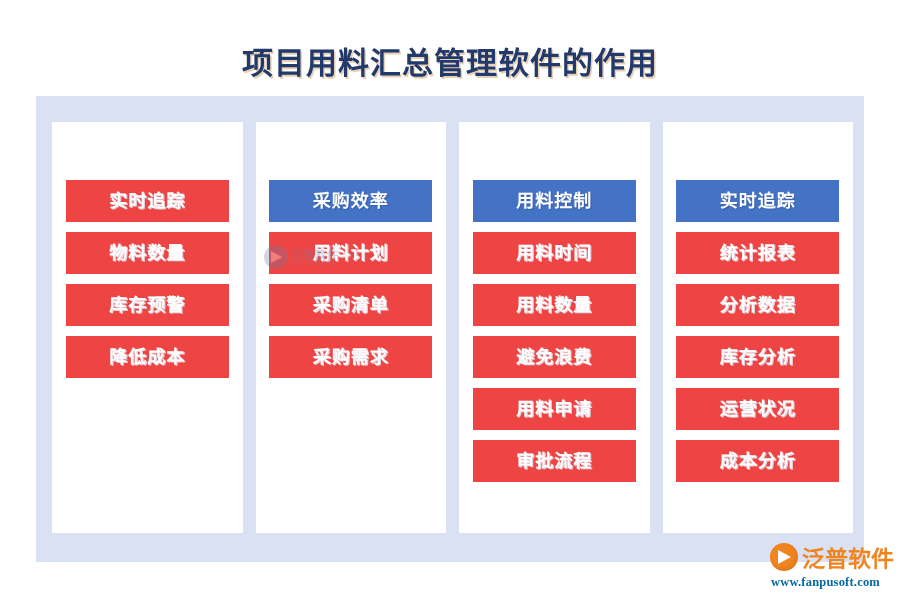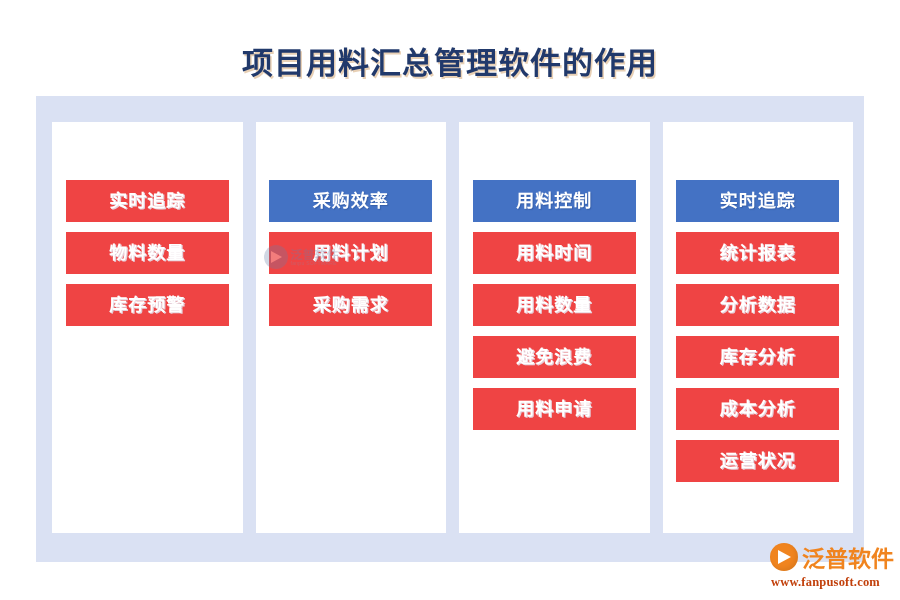--- a/index.html
+++ b/index.html
@@ -180,69 +180,72 @@
     color: #f0841f;
     letter-spacing: 0px;
     white-space: nowrap;
     font-family: "Liberation Sans", "DejaVu Sans", sans-serif;
   }
   .brand-url {
     margin-top: 1px;
     margin-left: 1px;
     font-size: 12.5px;
     font-weight: bold;
-    color: #c2410c;
+    color: #0369a1;
     letter-spacing: 0.2px;
     white-space: nowrap;
     font-family: "Liberation Serif", "DejaVu Serif", serif;
   }
 </style>
 </head>
 <body>
 
 <div class="page-title">项目用料汇总管理软件的作用</div>
 
 <div class="outer-panel"></div>
 
 <div class="columns">
 
   <div class="column-card">
     <div class="chip item">实时追踪</div>
     <div class="chip item">物料数量</div>
     <div class="chip item">库存预警</div>
+    <div class="chip item">降低成本</div>
   </div>
 
   <div class="column-card">
     <div class="watermark">
       <span class="wm-mark"></span>
       <span class="wm-txt">
         <span class="wm-cn">泛普软件</span>
         <span class="wm-en">fanpu SOFTWARE</span>
       </span>
     </div>
     <div class="chip header">采购效率</div>
     <div class="chip item">用料计划</div>
+    <div class="chip item">采购清单</div>
     <div class="chip item">采购需求</div>
   </div>
 
   <div class="column-card">
     <div class="chip header">用料控制</div>
     <div class="chip item">用料时间</div>
     <div class="chip item">用料数量</div>
     <div class="chip item">避免浪费</div>
     <div class="chip item">用料申请</div>
+    <div class="chip item">审批流程</div>
   </div>
 
   <div class="column-card">
     <div class="chip header">实时追踪</div>
     <div class="chip item">统计报表</div>
     <div class="chip item">分析数据</div>
     <div class="chip item">库存分析</div>
+    <div class="chip item">运营状况</div>
     <div class="chip item">成本分析</div>
-    <div class="chip item">运营状况</div>
   </div>
 
 </div>
 
 <div class="brand">
   <div class="brand-row">
     <span class="brand-mark"></span>
     <span class="brand-name">泛普软件</span>
   </div>
   <div class="brand-url">www.fanpusoft.com</div>

